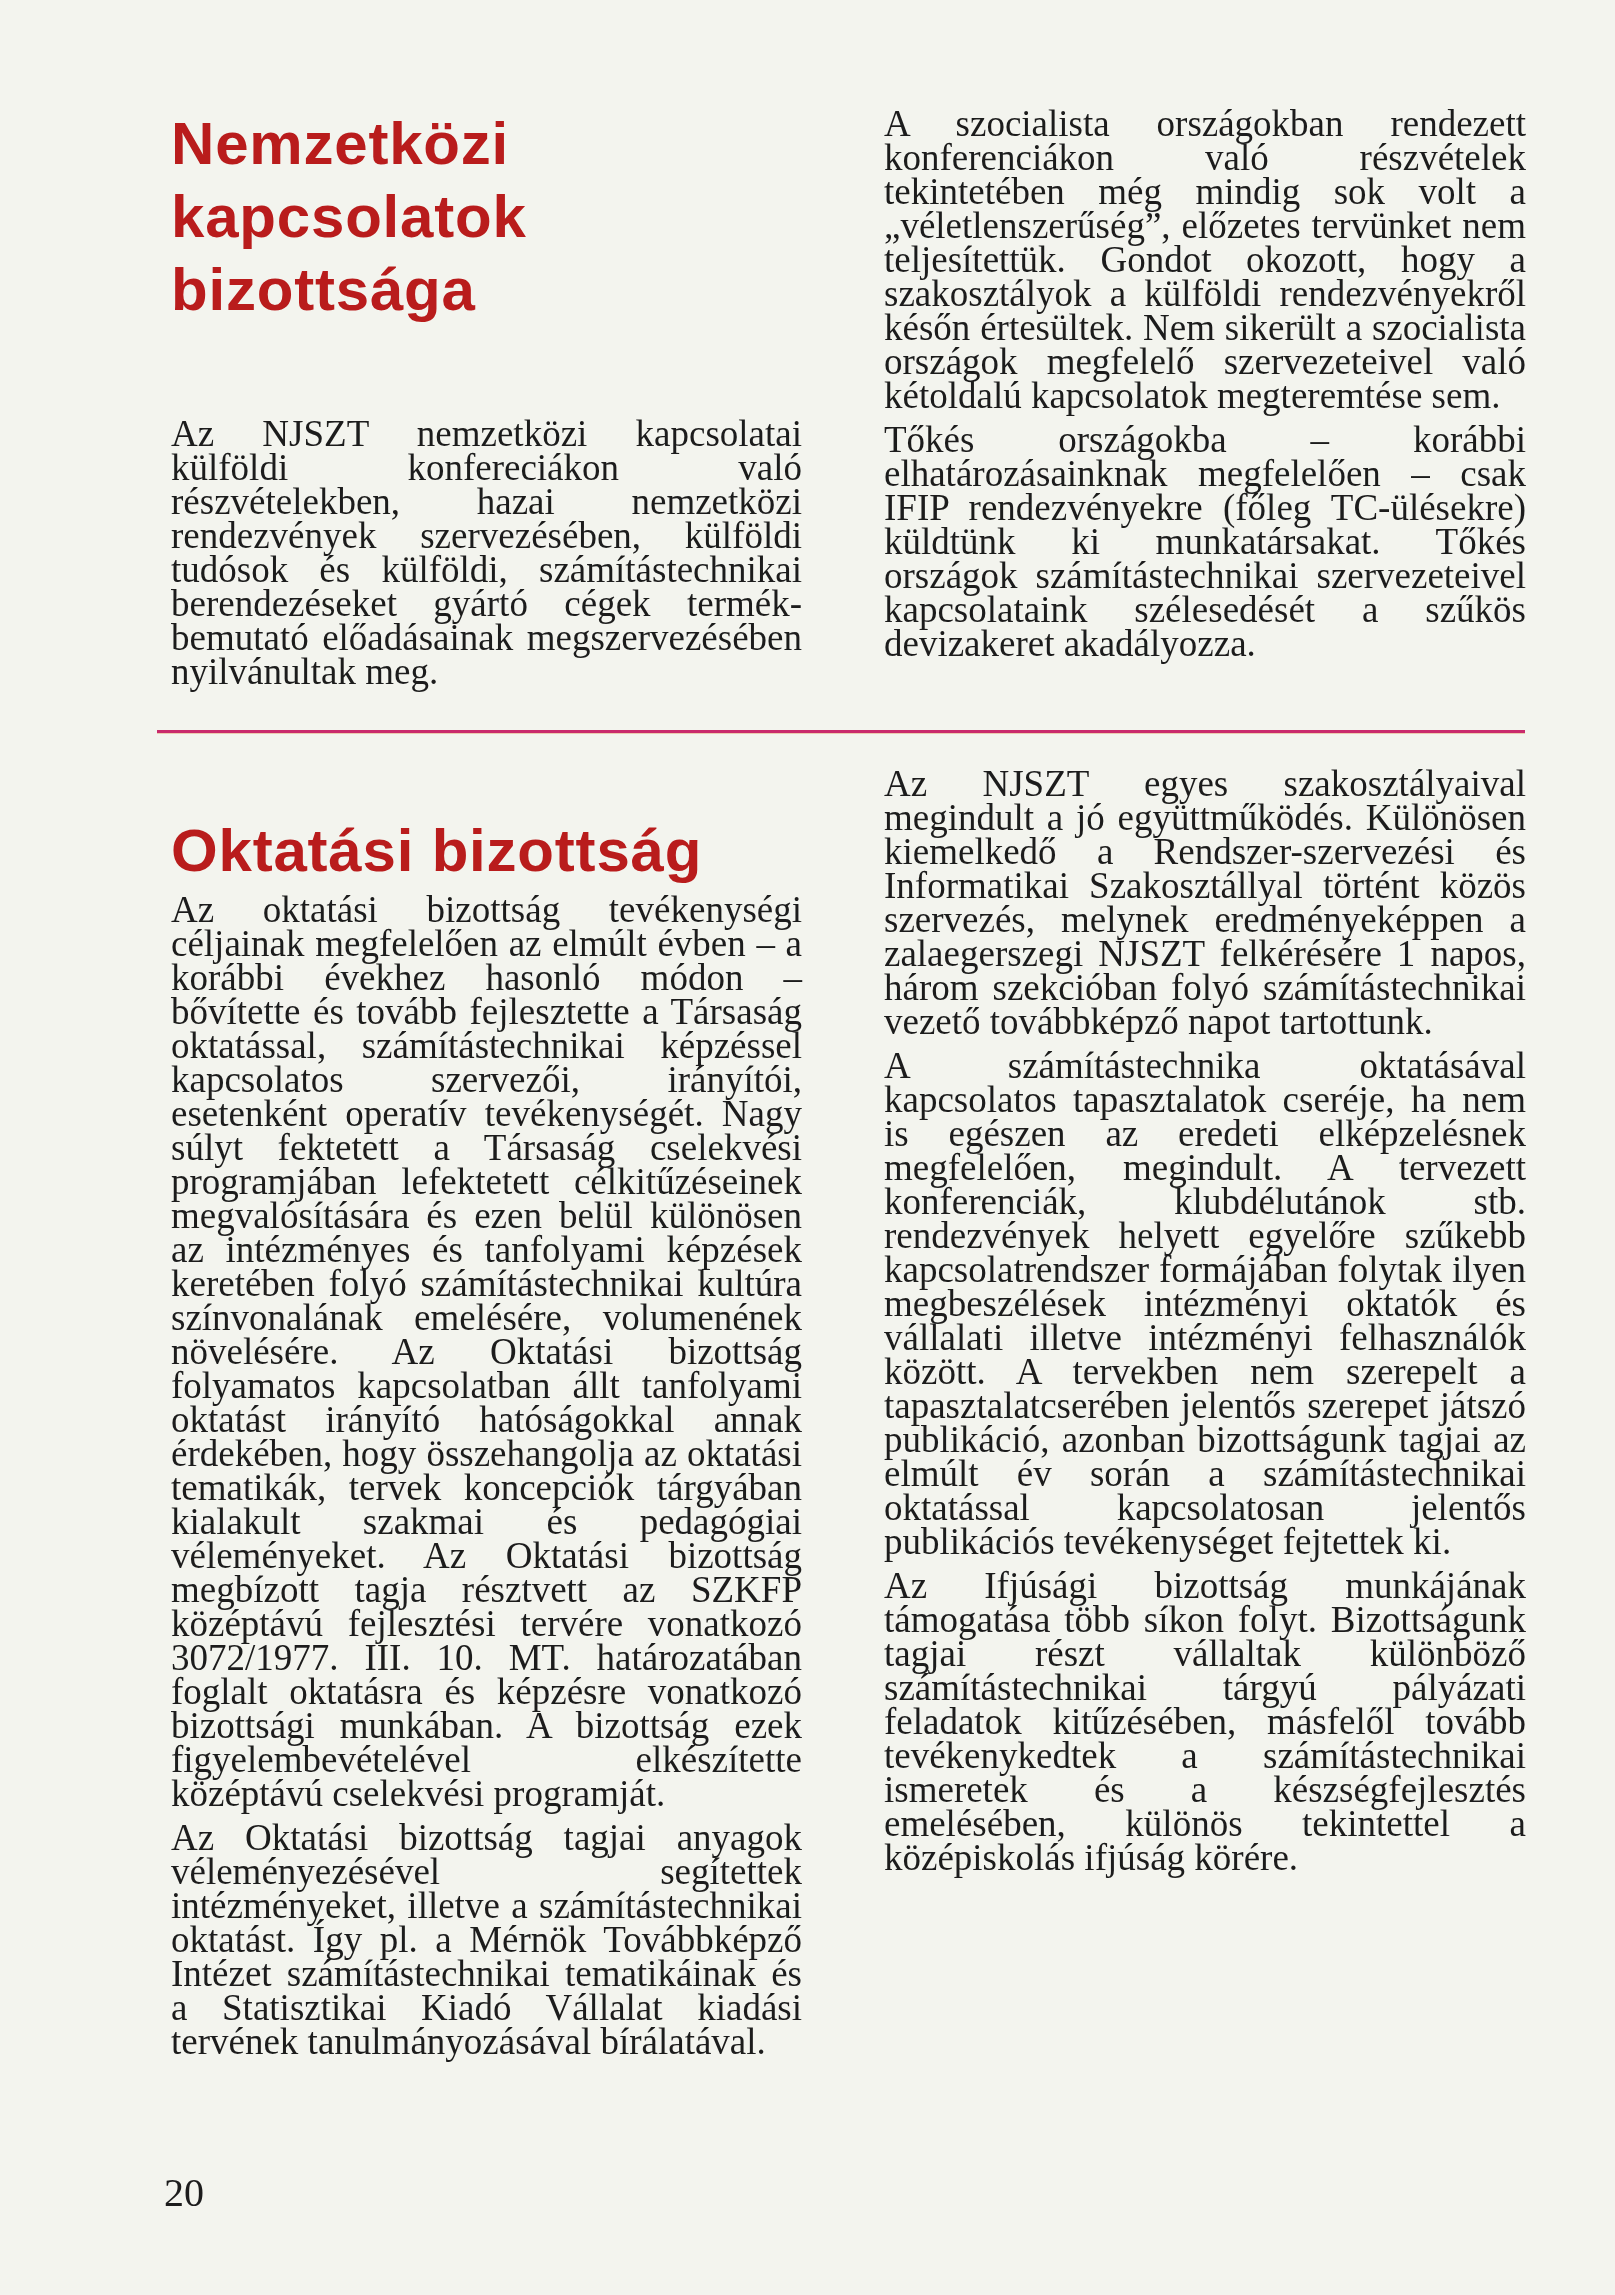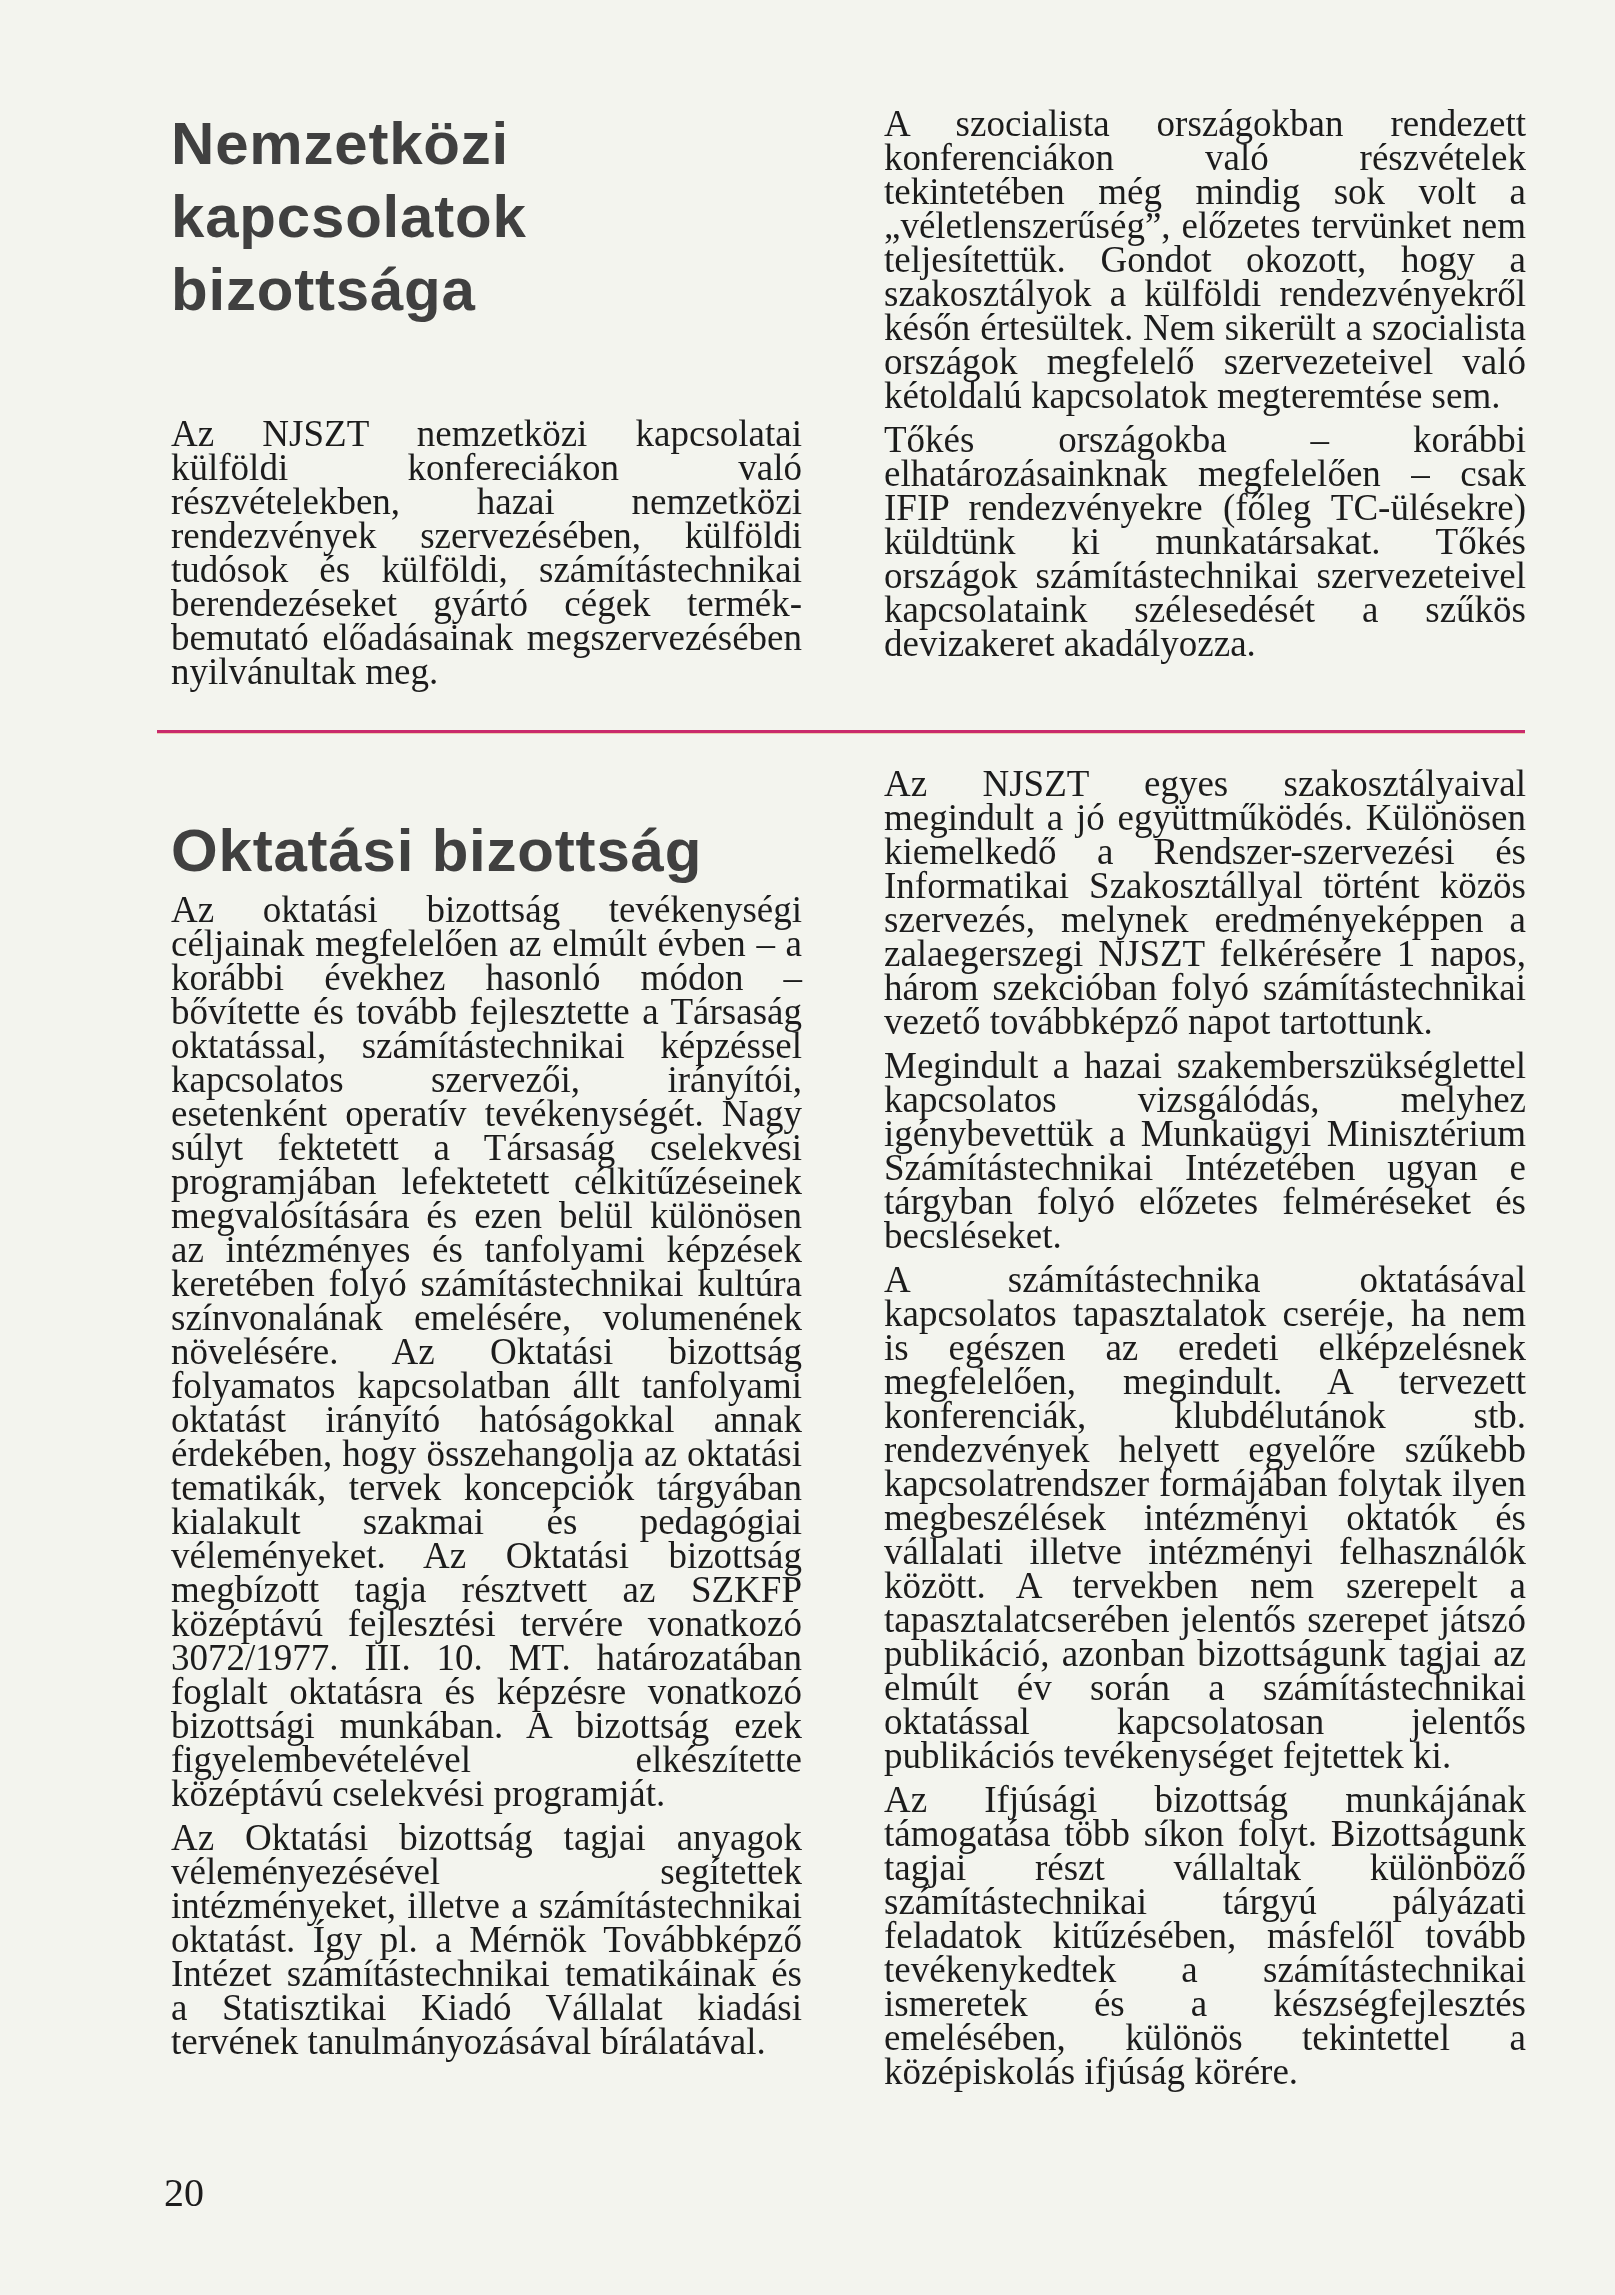--- a/index.html
+++ b/index.html
@@ -13,21 +13,21 @@
   .col { position: absolute; }
   .col-left { left: 171px; width: 631px; }
   .col-right { left: 884px; width: 642px; }
 
   .heading {
     font-family: "Liberation Sans", "DejaVu Sans", sans-serif;
     font-weight: bold;
     font-size: 60px;
     line-height: 73px;
     letter-spacing: 0.8px;
-    color: #404040;
+    color: #b91c1c;
     margin: 0;
     white-space: pre-line;
   }
   .para {
     font-size: 37px;
     line-height: 34px;
     text-align: justify;
     margin: 0 0 10px 0;
     hyphens: manual;
   }
@@ -67,19 +67,18 @@
 <div class="col col-left" style="top:774px;margin-top:40px;">
   <h2 class="heading">Oktatási bizottság</h2>
 </div>
 <div class="col col-left" style="top:893px;">
   <p class="para">Az oktatási bizottság tevékenységi céljainak megfelelően az elmúlt évben – a korábbi évekhez hasonló módon – bővítette és tovább fejlesztette a Társaság oktatással, számítástechnikai képzéssel kapcsolatos szervezői, irányítói, esetenként operatív tevékenységét. Nagy súlyt fektetett a Társaság cselekvési programjában lefektetett célkitűzéseinek megvalósítására és ezen belül különösen az intézményes és tanfolyami képzések keretében folyó számítástechnikai kultúra színvonalának emelésére, volumenének növelésére. Az Oktatási bizottság folyamatos kapcsolatban állt tanfolyami oktatást irányító hatóságokkal annak érdekében, hogy összehangolja az oktatási tematikák, tervek koncepciók tárgyában kialakult szakmai és pedagógiai véleményeket. Az Oktatási bizottság megbízott tagja résztvett az SZKFP középtávú fejlesztési tervére vonatkozó 3072/1977. III. 10. MT. határozatában foglalt oktatásra és képzésre vonatkozó bizottsági munkában. A bizottság ezek figyelembevételével elkészítette középtávú cselekvési programját.</p>
   <p class="para">Az Oktatási bizottság tagjai anyagok véleményezésével segítettek intézményeket, illetve a számítástechnikai oktatást. Így pl. a Mérnök Továbbképző Intézet számítástechnikai tematikáinak és a Statisztikai Kiadó Vállalat kiadási tervének tanulmányozásával bírálatával.</p>
 </div>
 
 <div class="col col-right" style="top:767px;">
   <p class="para">Az NJSZT egyes szakosztályaival megindult a jó együttműködés. Különösen kiemelkedő a Rendszer-szervezési és Informatikai Szakosztállyal történt közös szervezés, melynek eredményeképpen a zalaegerszegi NJSZT felkérésére 1 napos, három szekcióban folyó számítástechnikai vezető továbbképző napot tartottunk.</p>
-  <p class="para">Megindult a hazai szakemberszükséglettel kapcsolatos vizsgálódás, melyhez igénybevettük a Munkaügyi Minisztérium Számítástechnikai Intézetében ugyan e tárgyban folyó előzetes felméréseket és becsléseket.</p>
   <p class="para">A számítástechnika oktatásával kapcsolatos tapasztalatok cseréje, ha nem is egészen az eredeti elképzelésnek megfelelően, megindult. A tervezett konferenciák, klubdélutánok stb. rendezvények helyett egyelőre szűkebb kapcsolatrendszer formájában folytak ilyen megbeszélések intézményi oktatók és vállalati illetve intézményi felhasználók között. A tervekben nem szerepelt a tapasztalatcserében jelentős szerepet játszó publikáció, azonban bizottságunk tagjai az elmúlt év során a számítástechnikai oktatással kapcsolatosan jelentős publikációs tevékenységet fejtettek ki.</p>
   <p class="para">Az Ifjúsági bizottság munkájának támogatása több síkon folyt. Bizottságunk tagjai részt vállaltak különböző számítástechnikai tárgyú pályázati feladatok kitűzésében, másfelől tovább tevékenykedtek a számítástechnikai ismeretek és a készségfejlesztés emelésében, különös tekintettel a középiskolás ifjúság körére.</p>
 </div>
 
 <div class="page-number">20</div>
 
 
 </body></html>

